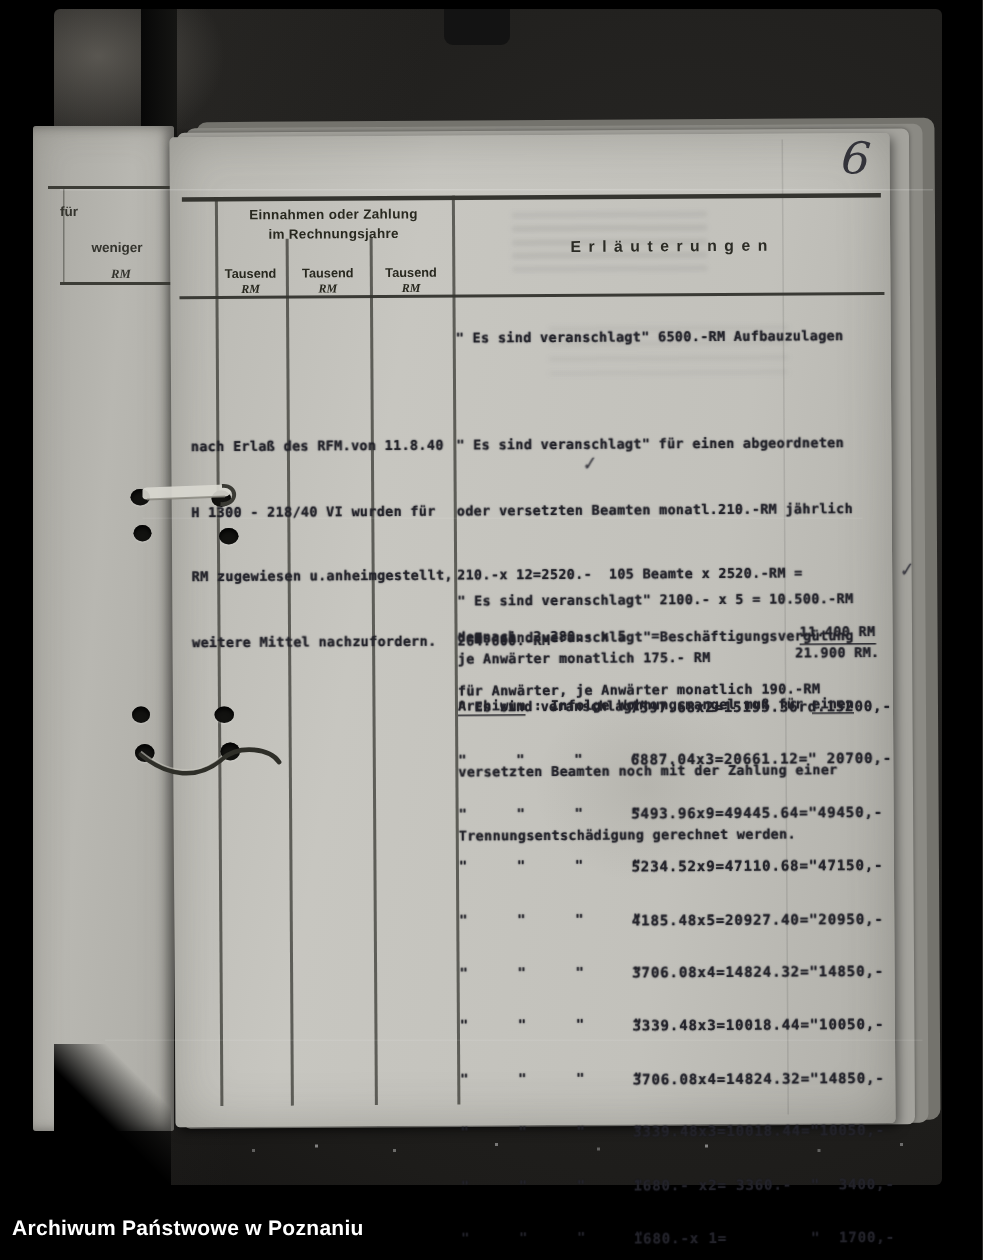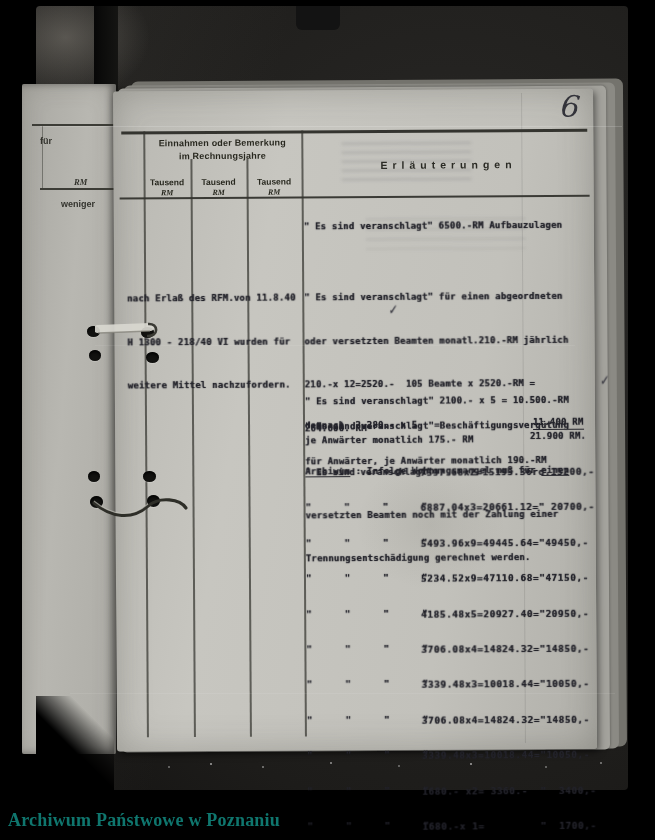--- a/index.html
+++ b/index.html
@@ -28,21 +28,21 @@
 
   
   .left-page{left:22px;top:84px;width:94px;height:670px;border-radius:2px;
     background:linear-gradient(95deg,#a9a8a2,#b8b7b1 45%,#aeada7);
     box-shadow:inset -5px 0 7px rgba(0,0,0,.38), inset 0 0 24px rgba(80,78,70,.22);}
   .lf-rule1{left:10px;top:40px;width:82px;height:2px;background:#3c3c36;}
   .lf-rule2{left:18px;top:104px;width:74px;height:2px;background:#3c3c36;}
   .lf-v{left:20px;top:41px;width:1px;height:64px;background:rgba(60,60,54,.5);}
   .lf-txt{font-family:"Liberation Sans",sans-serif;font-weight:700;color:#34342e;font-size:9px;}
   .lf-fur{left:18px;top:52px;}
-  .lf-weniger{left:39px;top:76px;margin-top:39px;}
+  .lf-weniger{left:39px;top:76px;}
   .lf-rm{left:52px;top:93px;font-family:"Liberation Serif",serif;font-style:italic;font-size:8.5px;}
 
   
   .stack{left:115px;top:80px;width:512px;height:678px;transform:rotate(-0.35deg);transform-origin:50% 50%;}
   .under-c{position:absolute;left:18px;top:0;width:492px;height:668px;background:#74736d;border-radius:7px;}
   .under-b{position:absolute;left:11px;top:4px;width:491px;height:666px;background:#8b8a84;border-radius:6px;}
   .under-a{position:absolute;left:5px;top:7px;width:488px;height:664px;background:#a4a39d;border-radius:5px;
            box-shadow:0 0 3px rgba(0,0,0,.4);}
   .main-page{position:absolute;left:0;top:10px;width:480px;height:660px;border-radius:3px;
     background:linear-gradient(100deg,#b9b8b2,#c7c6c0 30%,#c2c1bb 70%,#b0afa9);
@@ -105,22 +105,22 @@
   .h1b{left:141px;top:327px;width:13px;height:11px;}
   .h2a{left:89px;top:350px;width:12px;height:11px;}
   .h2b{left:146px;top:352px;width:13px;height:11px;}
   .h3a{left:88px;top:471px;width:12px;height:11px;}
   .h3b{left:143px;top:471px;width:13px;height:11px;}
   .h4a{left:90px;top:496px;width:13px;height:12px;}
   .h4b{left:147px;top:495px;width:13px;height:12px;}
   .fast1{left:95px;top:319px;}
   .fast2{left:84px;top:491px;}
 
-  .watermark{left:8px;top:810px;font-family:Liberation Serif, serif;
-    font-weight:700;font-size:18px;color:#0f766e;letter-spacing:.2px;}
+  .watermark{left:8px;top:810px;font-family:Liberation Sans, sans-serif;
+    font-weight:700;font-size:14px;color:#ffffff;letter-spacing:.2px;}
 </style>
 </head>
 <body>
 
 <div class="abs board"></div>
 <div class="abs clamp"></div>
 <div class="abs dark-tl"></div>
 
 <div class="abs left-page">
   <div class="abs lf-rule1"></div>
@@ -144,36 +144,37 @@
 
     <div class="abs pagenum">6</div>
 
     <div class="abs rule-top"></div>
     <div class="abs rule-mid"></div>
     <div class="abs vline v1"></div>
     <div class="abs vline v2"></div>
     <div class="abs vline v3"></div>
     <div class="abs vline v4"></div>
 
-    <div class="abs hdr grp grp1">Einnahmen oder Bemerkung</div>
+    <div class="abs hdr grp grp1">Einnahmen oder Zahlung</div>
     <div class="abs hdr grp grp2">im Rechnungsjahre</div>
     <div class="abs hdr tau tau1">Tausend</div>
     <div class="abs hdr tau tau2">Tausend</div>
     <div class="abs hdr tau tau3">Tausend</div>
     <div class="abs hdr rmu tau1">RM</div>
     <div class="abs hdr rmu tau2">RM</div>
     <div class="abs hdr rmu tau3">RM</div>
     <div class="abs hdr erlaut">Erläuterungen</div>
 
     <div class="typed">
       <div class="abs t-para1">" Es sind veranschlagt" 6500.-RM Aufbauzulagen</div>
 
       <div class="abs t-left">
         <div>nach Erlaß des RFM.von 11.8.40</div>
         <div>H 1300 - 218/40 VI wurden für</div>
+        <div>RM zugewiesen u.anheimgestellt,</div>
         <div>weitere Mittel nachzufordern.</div>
       </div>
 
       <div class="abs t-right">
         <div>" Es sind veranschlagt" für einen abgeordneten</div>
         <div>oder versetzten Beamten monatl.210.-RM jährlich</div>
         <div>210.-x 12=2520.-  105 Beamte x 2520.-RM =</div>
         <div>264.600.-RM</div>
         <div><span class="u">Archiwum</span><span> : Infolge Wohnungsmangel muß für </span><span class="u">einen</span></div>
         <div>versetzten Beamten noch mit der Zahlung einer</div>

